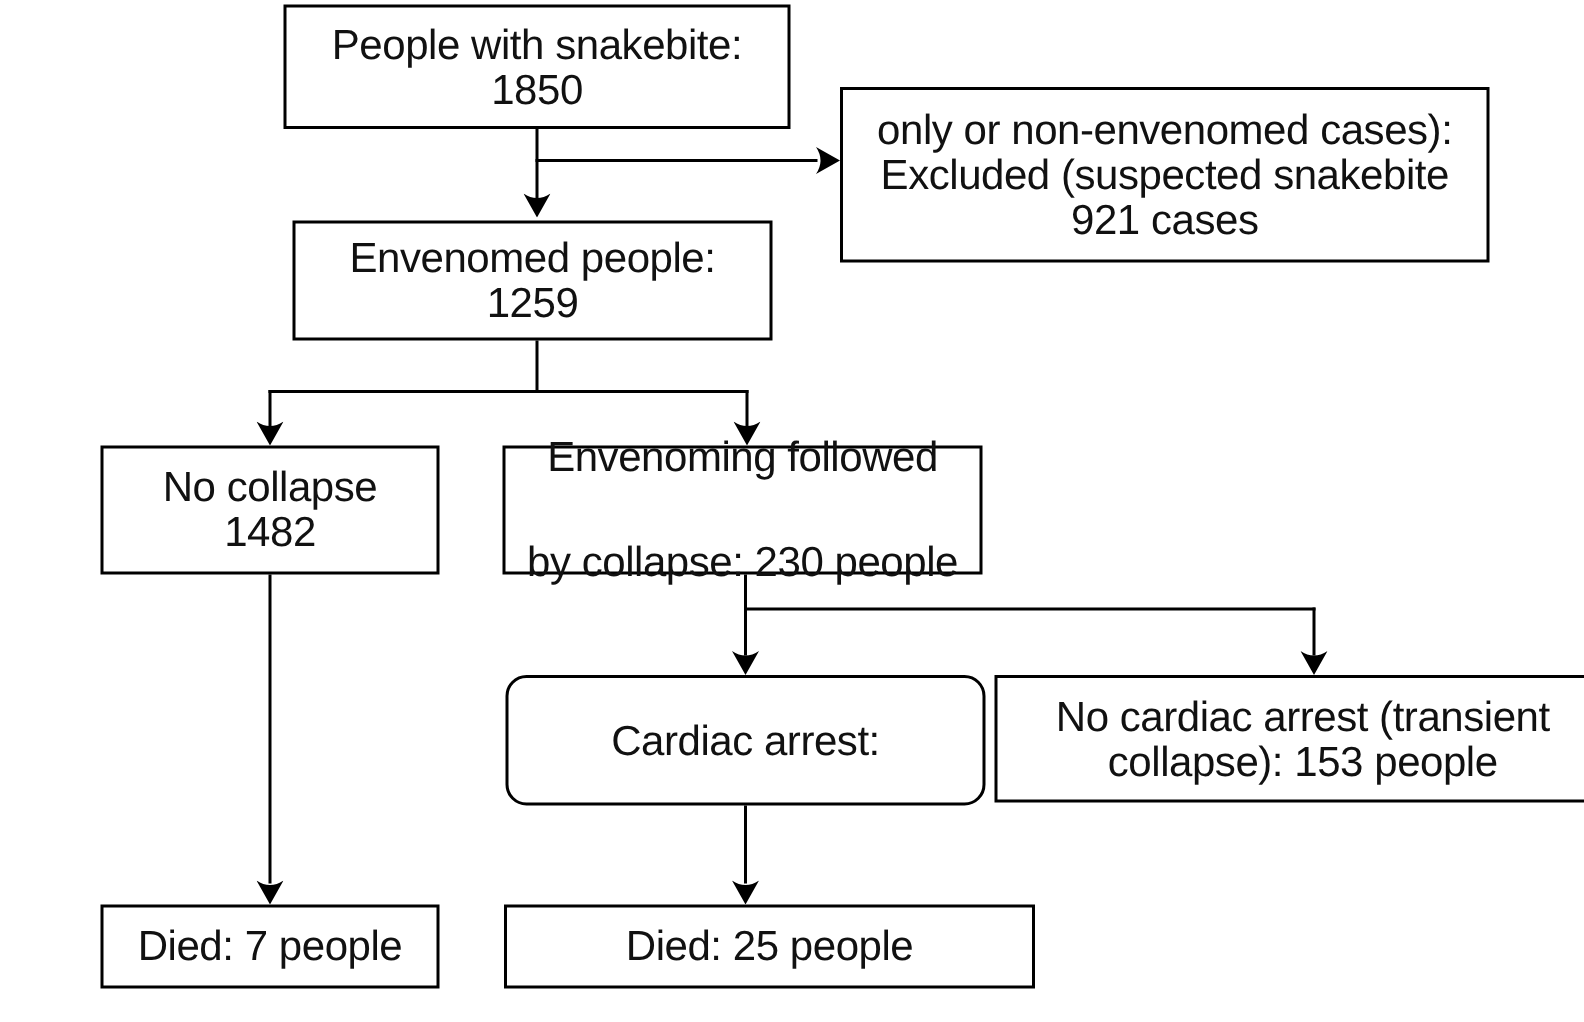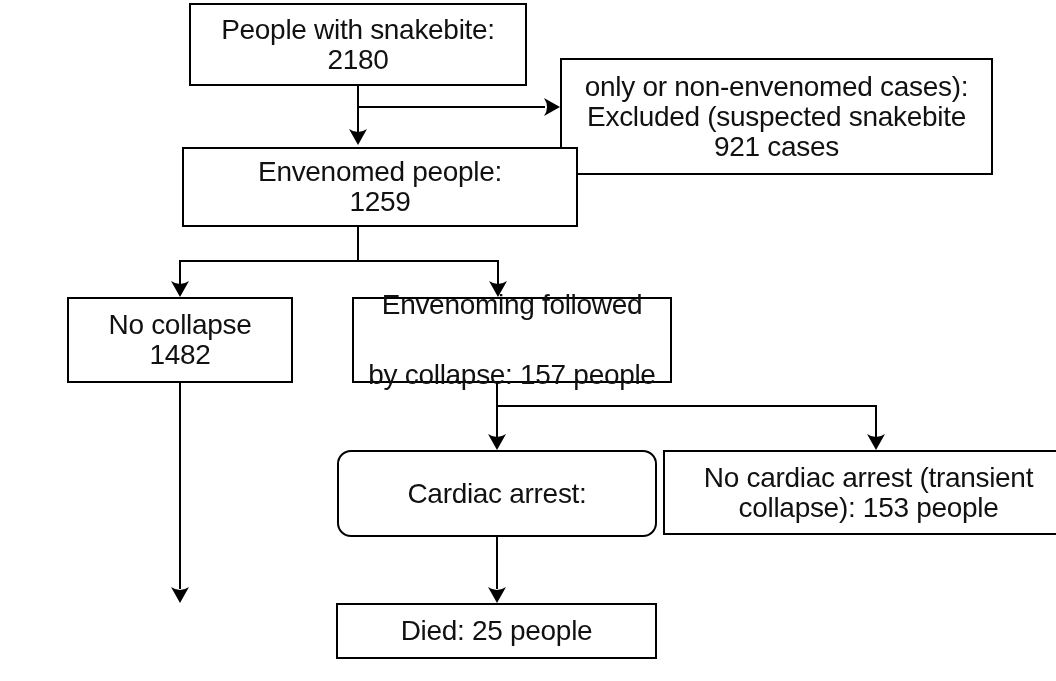--- a/index.html
+++ b/index.html
@@ -43,55 +43,58 @@
   .ah svg { display: block; }
   .ah path { fill: #000000; }
 </style>
 </head>
 <body>
 
 <div class="canvas">
 
   <div class="box" style="left:189px; top:3px; width:338px; height:83px;">
     <div>People with snakebite:</div>
-    <div>2180</div>
+    <div>1850</div>
   </div>
 
   <div class="box" style="left:560px; top:58px; width:433px; height:117px;">
     <div>only or non-envenomed cases):</div>
     <div>Excluded (suspected snakebite</div>
     <div>921 cases</div>
   </div>
 
-  <div class="box" style="left:182px; top:147px; width:396px; height:80px;">
+  <div class="box" style="left:195px; top:147px; width:320px; height:80px;">
     <div>Envenomed people:</div>
     <div>1259</div>
   </div>
 
   <div class="box" style="left:67px; top:297px; width:226px; height:86px;">
     <div>No collapse</div>
     <div>1482</div>
   </div>
 
-  <div class="box" style="left:352px; top:297px; width:320px; height:86px;gap:40px;">
+  <div class="box" style="left:335px; top:297px; width:320px; height:86px;gap:40px;">
     <div>Envenoming followed</div>
-    <div>by collapse: 157 people</div>
+    <div>by collapse: 230 people</div>
   </div>
 
   <div class="box" style="left:337px; top:450px; width:320px; height:87px;border-radius:14px;">
     <div>Cardiac arrest:</div>
   </div>
 
   <div class="box" style="left:663px; top:450px; width:411px; height:85px;">
     <div>No cardiac arrest (transient</div>
     <div>collapse): 153 people</div>
   </div>
 
+  <div class="box" style="left:67px; top:603px; width:226px; height:56px;">
+    <div>Died: 7 people</div>
+  </div>
 
-  <div class="box" style="left:336px; top:603px; width:321px; height:56px;">
+  <div class="box" style="left:336px; top:603px; width:354px; height:56px;">
     <div>Died: 25 people</div>
   </div>
 
   <div class="vline" style="left:357px; top:86px; height:46px;"></div>
   <div class="ah" style="left:349px; top:129px;">
     <svg width="18" height="16" viewBox="0 0 18 16">
         <path d="M9 16 L0 0 Q9 6 18 0 Z"></path>
       </svg>
   </div>
 

